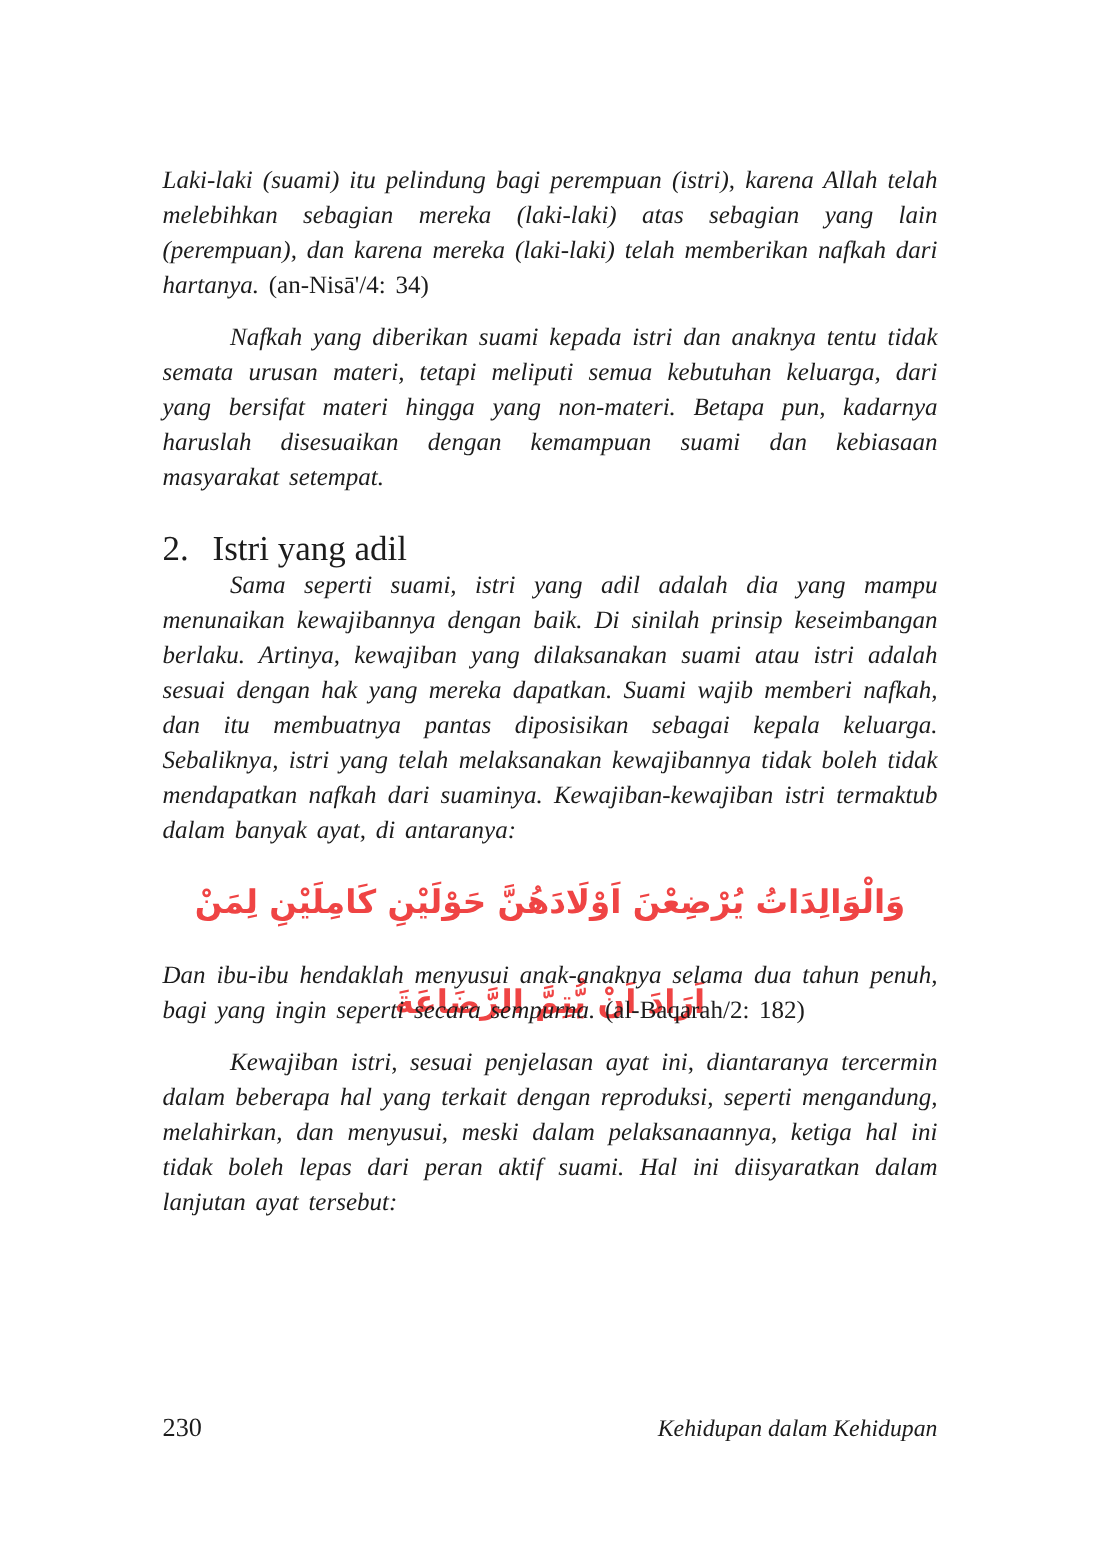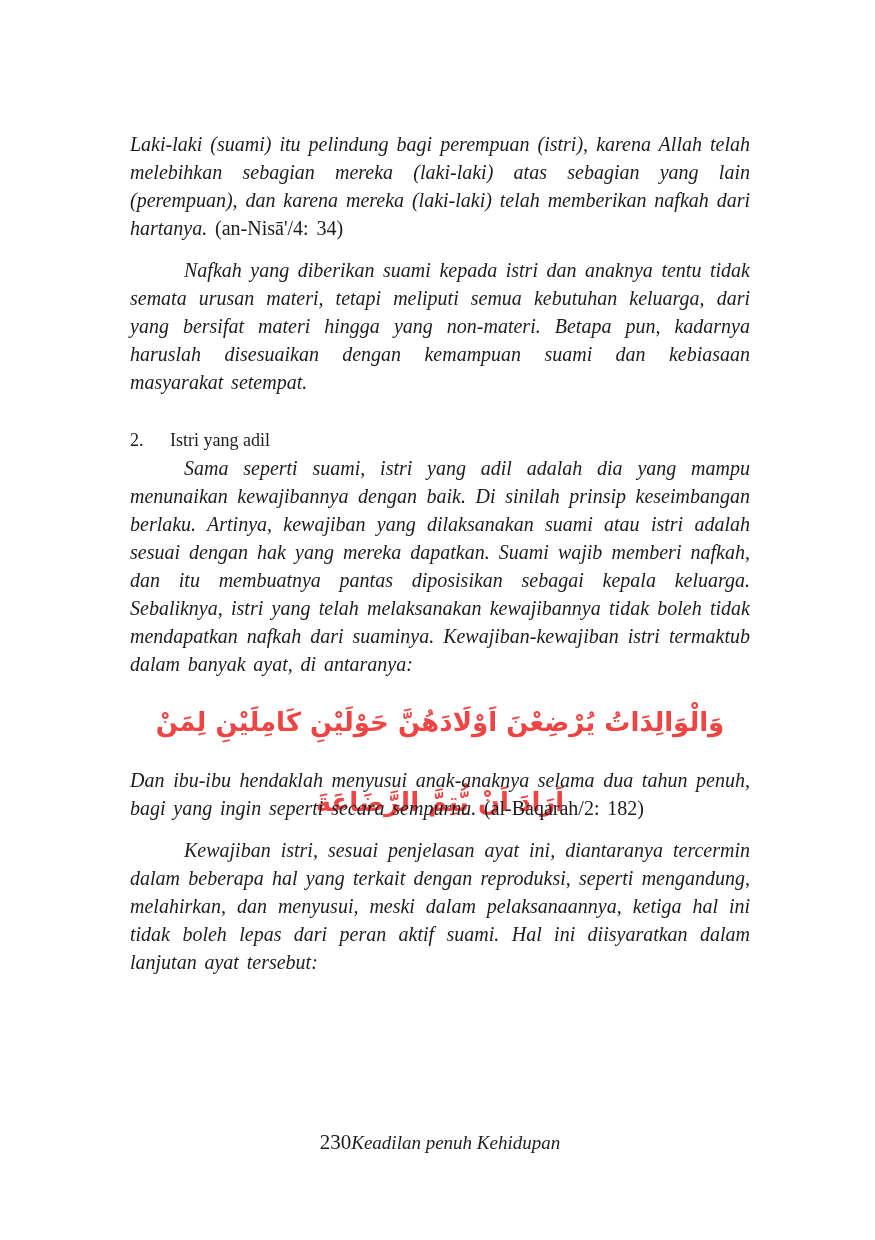--- a/index.html
+++ b/index.html
@@ -30,21 +30,21 @@
   p.body {
     text-align: justify;
     font-size: 20px;
     line-height: 28px;
     word-spacing: 0.14em;
   }
   .indent { text-indent: 54px; font-style: italic; }
   .quote1 { margin-bottom: 14px; }
   .para1  { margin-bottom: 30px; }
   .heading {
-    font-size: 18px;
+    font-size: 28px;
     line-height: 28px;
   }
   .h-num { display: inline-block; width: 40px; }
   .arabic {
     direction: rtl;
     text-align: center;
     font-family: "DejaVu Sans", sans-serif;
     font-weight: 700;
     font-size: 26px;
     line-height: 80px;
@@ -54,21 +54,21 @@
     color: #ef4444;
   }
   .quote2 { margin-bottom: 14px; }
   .para3  { margin-bottom: 0; }
   .footer {
     position: absolute;
     left: 130px;
     right: 125px;
     top: 1130px;
     display: flex;
-    justify-content: center;
+    justify-content: space-between;
     align-items: baseline;
   }
   .page-num {
     font-size: 21px;
     font-family: "Liberation Serif", serif;
   }
   .running-title {
     font-size: 19px;
     font-style: italic;
     font-family: "Liberation Serif", serif;
@@ -94,15 +94,15 @@
 
     <p class="quote quote2"><span class="q-text">Dan ibu-ibu hendaklah menyusui anak-anaknya selama dua tahun penuh, bagi yang ingin seperti secara sempurna.</span><span class="q-ref"> (al-Baqarah/2: 182)</span></p>
 
     <p class="body indent para3">Kewajiban istri, sesuai penjelasan ayat ini, diantaranya tercermin dalam beberapa hal yang terkait dengan reproduksi, seperti mengandung, melahirkan, dan menyusui, meski dalam pelaksanaannya, ketiga hal ini tidak boleh lepas dari peran aktif suami. Hal ini diisyaratkan dalam lanjutan ayat tersebut:</p>
 
 
   </div>
 
   <div class="footer">
     <span class="page-num">230</span>
-    <span class="running-title">Keadilan penuh Kehidupan</span>
+    <span class="running-title">Kehidupan dalam Kehidupan</span>
   </div>
 </div>
 
 </body></html>

